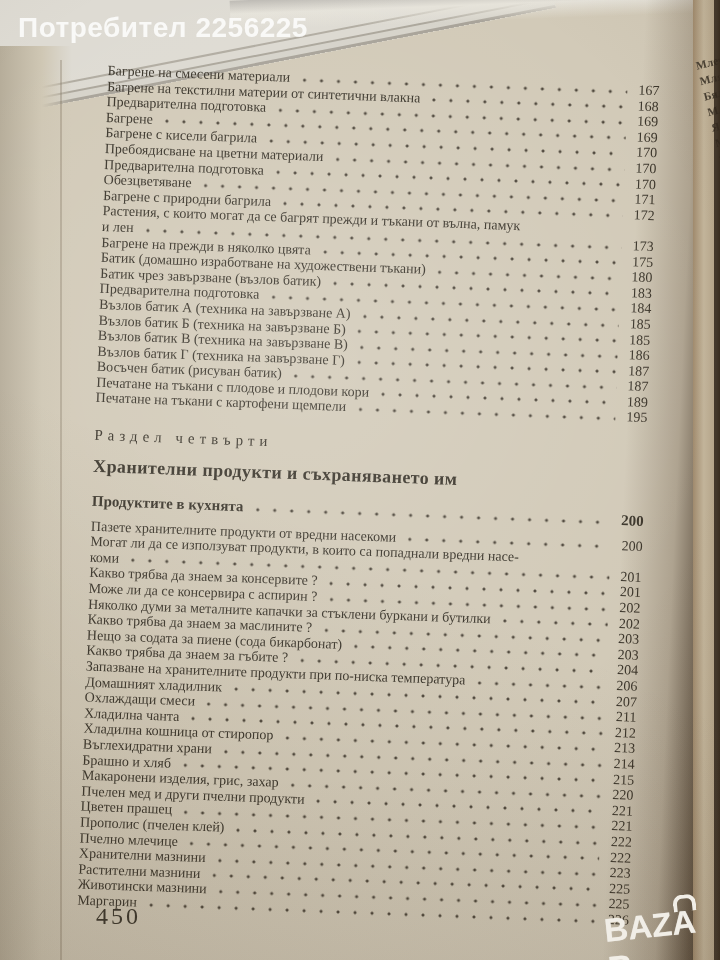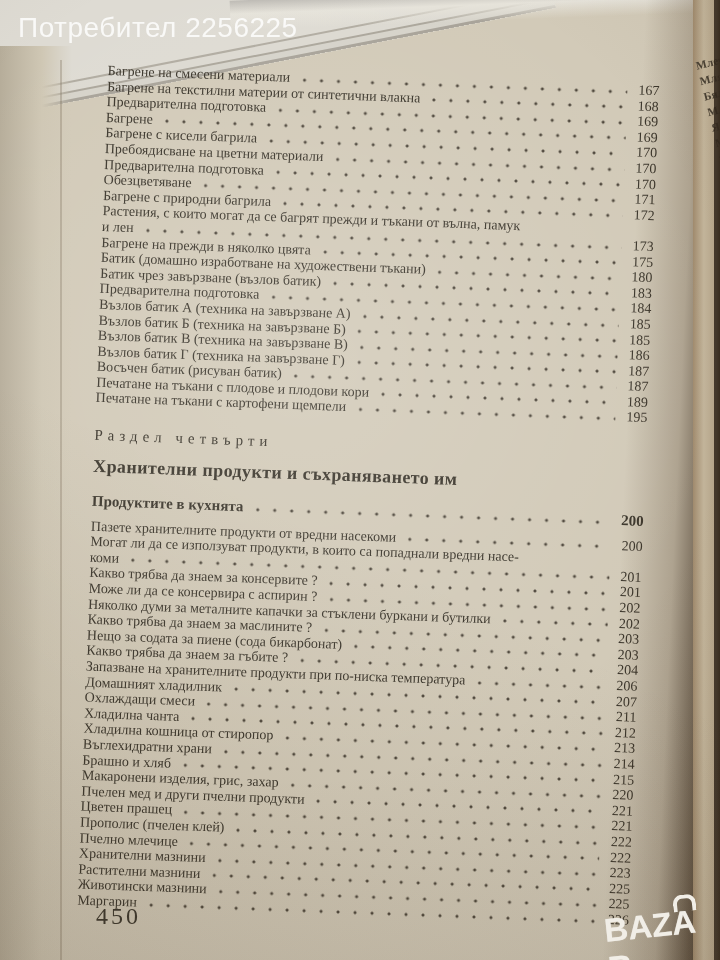--- a/index.html
+++ b/index.html
@@ -51,21 +51,21 @@
     background-image:radial-gradient(circle at 2px 3px, rgba(55,48,38,0.85) 1.25px, rgba(0,0,0,0) 1.8px);
     background-size:17px 6px;background-repeat:repeat-x;min-width:14px;}
   .toc-page{flex:0 0 auto;min-width:26px;text-align:right;}
   .section-kicker{margin-top:21px;font-size:15px;letter-spacing:5px;}
   .section-title{margin-top:12px;font-size:18px;font-weight:bold;letter-spacing:0.4px;}
   .products-row{margin-top:17px;font-weight:bold;font-size:15px;margin-bottom:9px;}
   
   .folio{position:absolute;left:96px;top:903px;font-size:24px;letter-spacing:3px;
     color:#3b362c;font-family:"Liberation Serif","DejaVu Serif",serif;}
   .watermark{position:absolute;left:18px;top:12px;font-family:"Liberation Sans","DejaVu Sans",sans-serif;
-    font-weight:normal;font-size:28px;color:rgba(255,255,255,0.82);letter-spacing:0.5px;}
+    font-weight:bold;font-size:28px;color:rgba(255,255,255,0.82);letter-spacing:0.5px;}
   .bazar{position:absolute;left:606px;top:906px;transform:rotate(-6deg);
     font-family:"Liberation Sans","DejaVu Sans",sans-serif;font-weight:bold;
     font-size:33px;color:#f1eee7;letter-spacing:0px;text-shadow:0 0 1px rgba(255,255,255,0.5);}
   .bazar .a-bag{position:relative;display:inline-block;}
   .bazar .a-bag .handle{position:absolute;top:-9px;left:3px;width:15px;height:13px;
     border:4px solid #f1eee7;border-bottom:none;border-radius:9px 9px 0 0;}
 </style>
 </head>
 <body>
 

